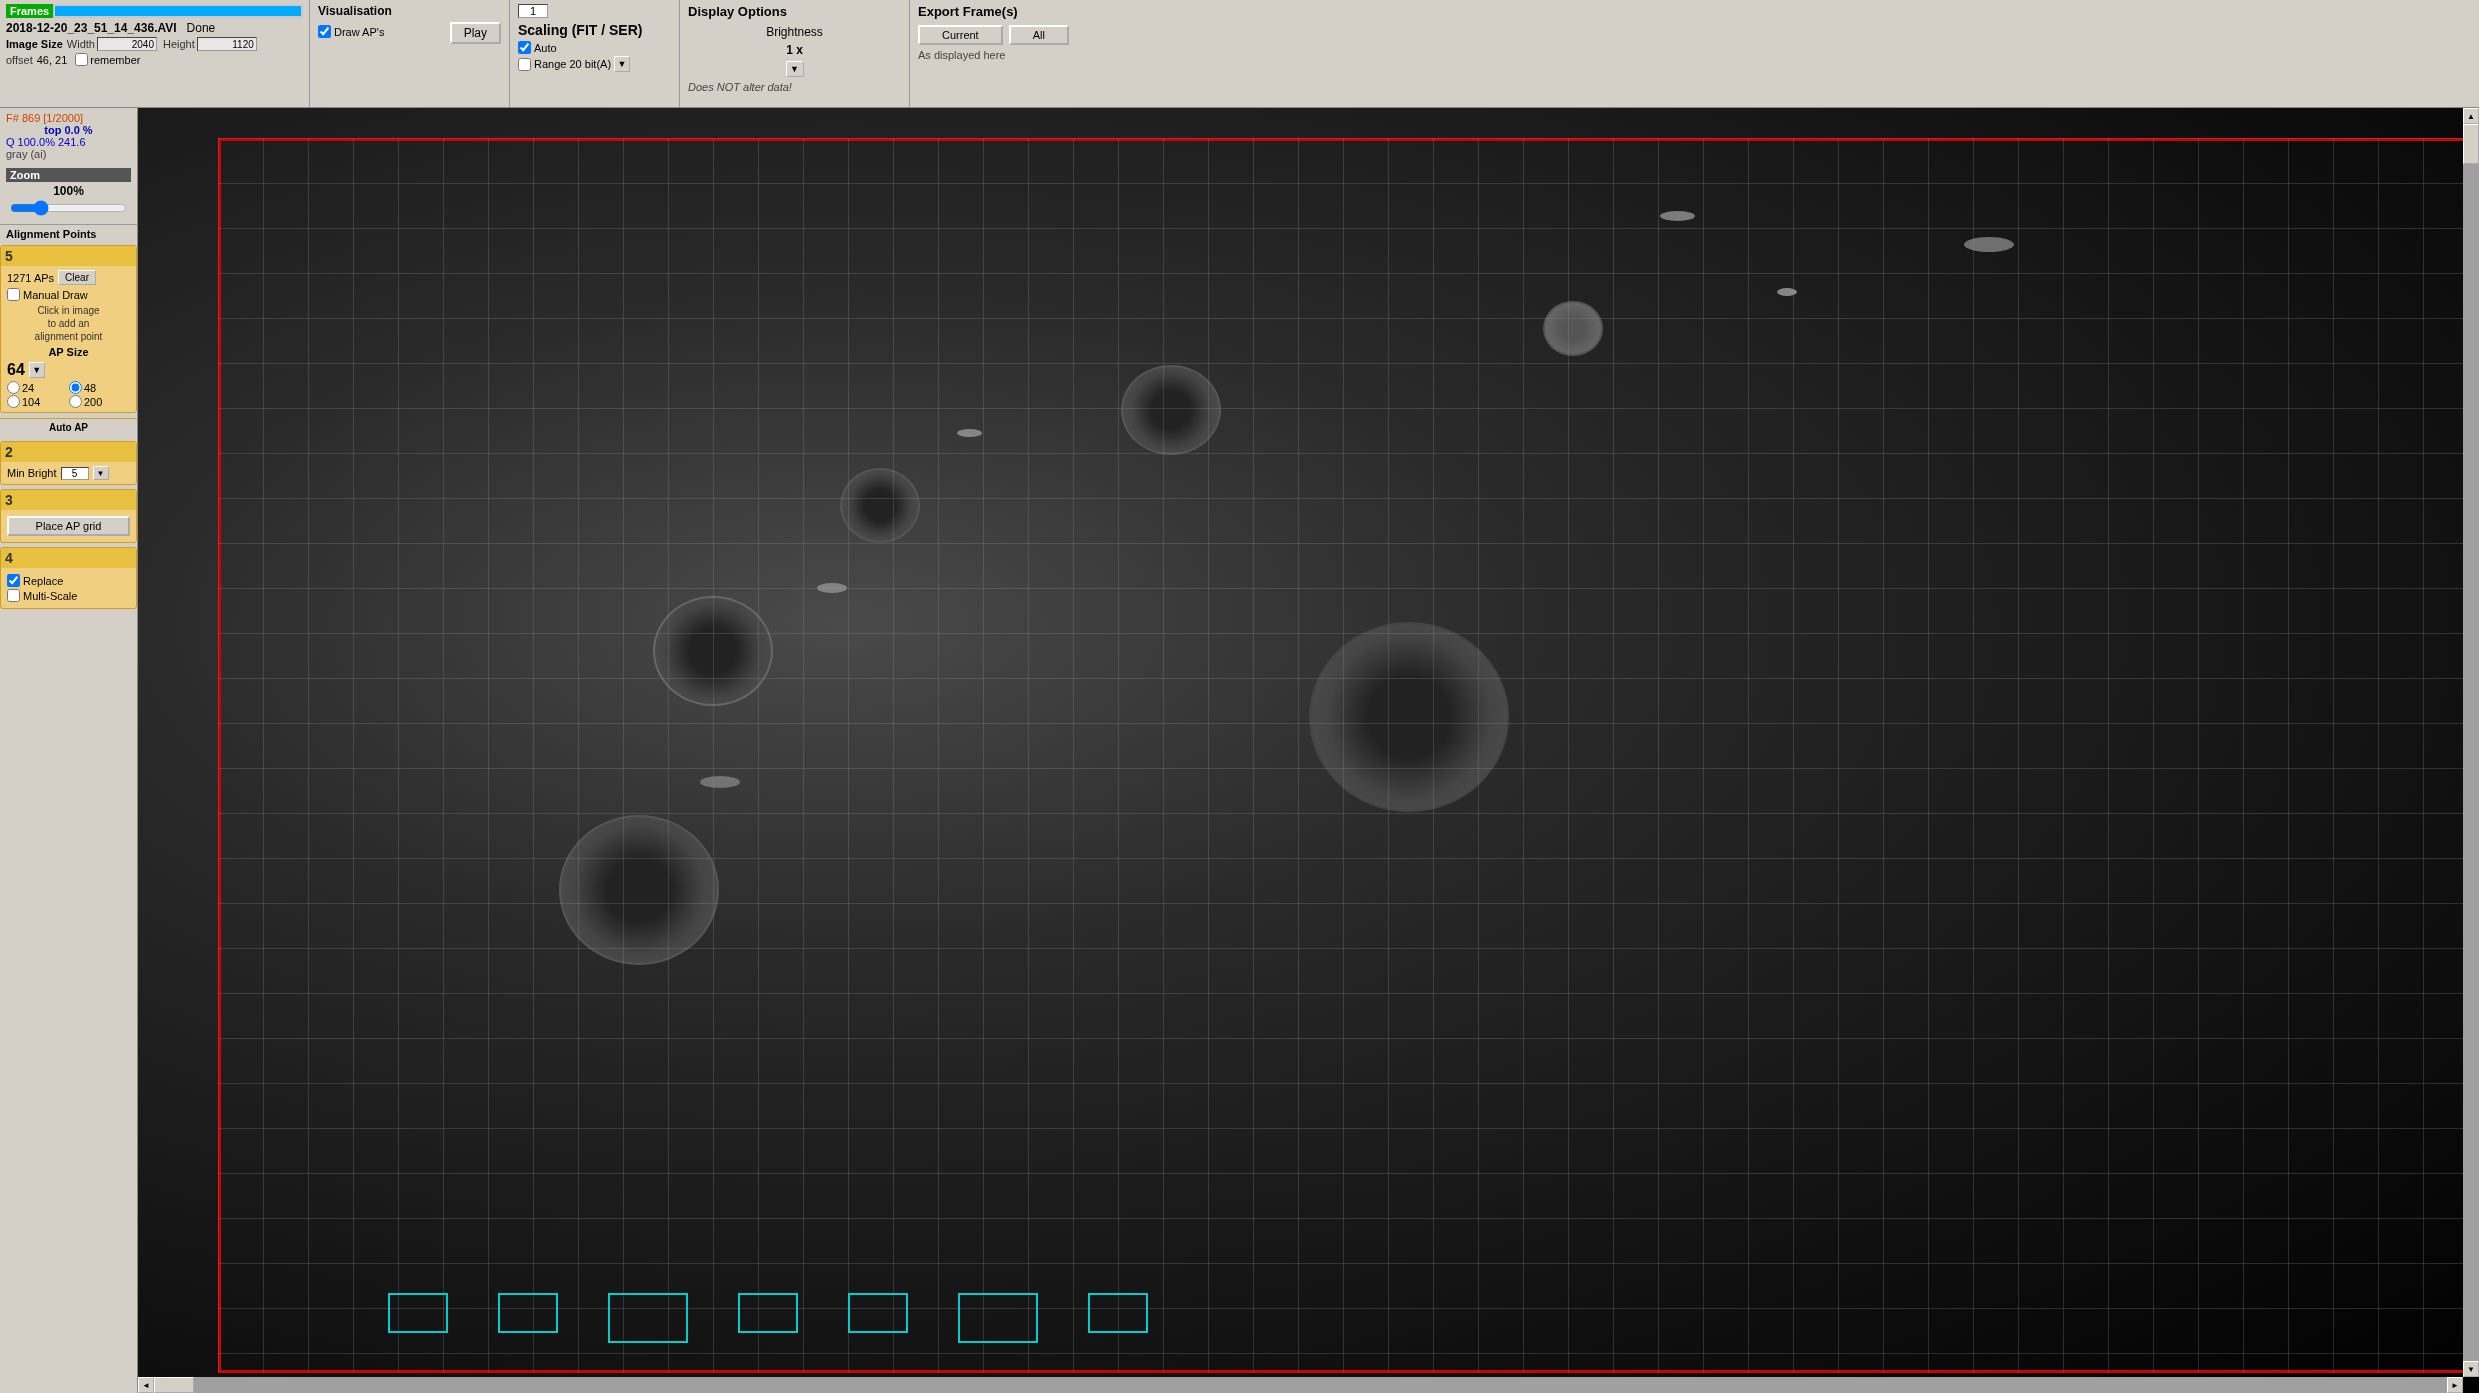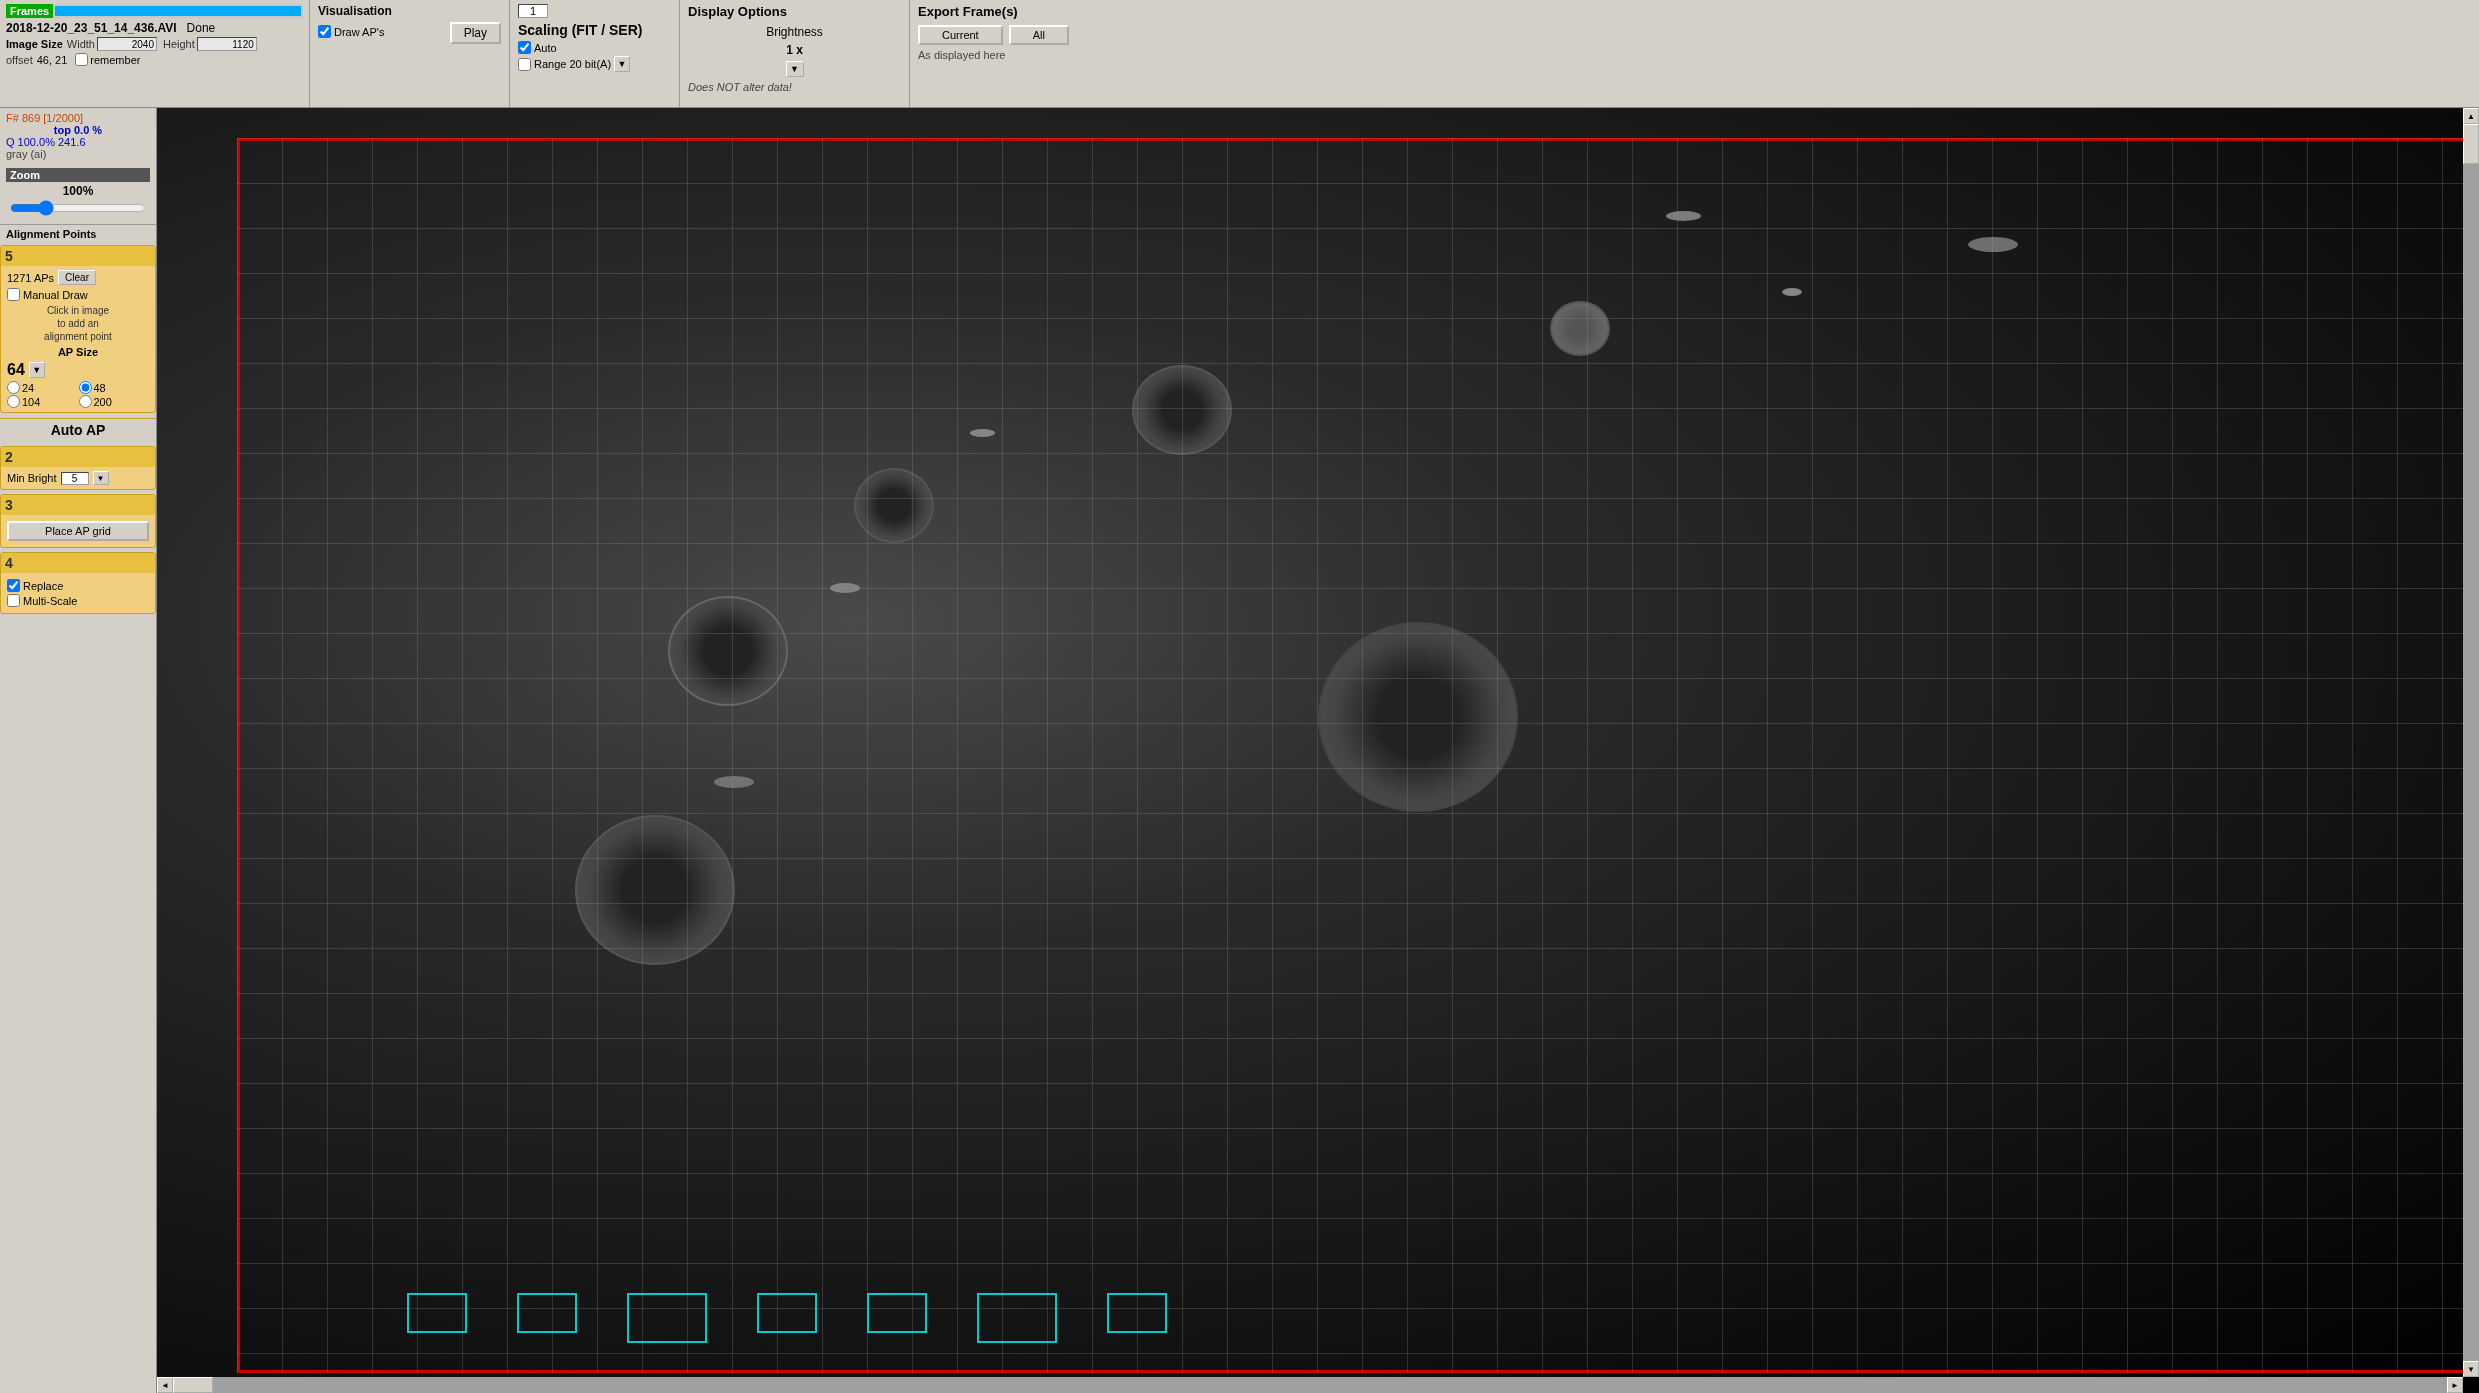--- a/index.html
+++ b/index.html
@@ -49,21 +49,21 @@
     .does-not-alter { font-size: 11px; color: #444; margin-top: 4px; font-style: italic; }
 
     .export-section { padding: 4px 8px; min-width: 200px; display: flex; flex-direction: column; background: #d4d0c8; }
     .export-title { font-weight: bold; font-size: 13px; margin-bottom: 6px; }
     .export-btns { display: flex; gap: 6px; margin-bottom: 4px; }
     .export-btn { background: #d4d0c8; border: 2px outset #fff; padding: 2px 22px; font-size: 11px; cursor: pointer; }
     .as-displayed { font-size: 11px; color: #444; }
 
     .main-area { display: flex; height: calc(1393px - 108px); }
 
-    .left-panel { width: 157px; background: #d4d0c8; border-right: 1px solid #888; display: flex; flex-direction: column; overflow-y: auto; flex-shrink: 0; }
+    .left-panel { width: 138px; background: #d4d0c8; border-right: 1px solid #888; display: flex; flex-direction: column; overflow-y: auto; flex-shrink: 0; }
 
     .frame-info { padding: 4px 6px; font-size: 11px; }
     .frame-info-line { color: #cc4400; font-size: 11px; }
     .frame-q { font-size: 11px; }
     .frame-q span { color: #0000cc; }
     .frame-gray { font-size: 11px; color: #444; }
 
     .zoom-section { padding: 4px 6px; }
     .zoom-title { font-weight: bold; font-size: 11px; background: #555; color: white; padding: 1px 4px; margin-bottom: 2px; }
     .zoom-val { text-align: center; font-size: 12px; font-weight: bold; }
@@ -279,21 +279,21 @@
             <label>104</label>
           </div>
           <div class="ap-radio">
             <input type="radio" name="apsize" style="">
             <label>200</label>
           </div>
         </div>
       </div>
     </div>
 
-    <div class="auto-ap-title" style="padding: 3px 6px; font-weight:bold; font-size:14px;">Auto AP</div>
+    <div class="auto-ap-title" style="padding: 3px 6px; font-weight:bold; font-size:10px;">Auto AP</div>
 
     <div class="step-panel">
       <div class="step-header">
         <span class="step-num">2</span>
       </div>
       <div class="step-content">
         <div class="min-bright-row">
           <label>Min Bright</label>
           <input type="text" class="min-bright-input" value="5" style="">
           <button class="min-bright-btn">▼</button>

